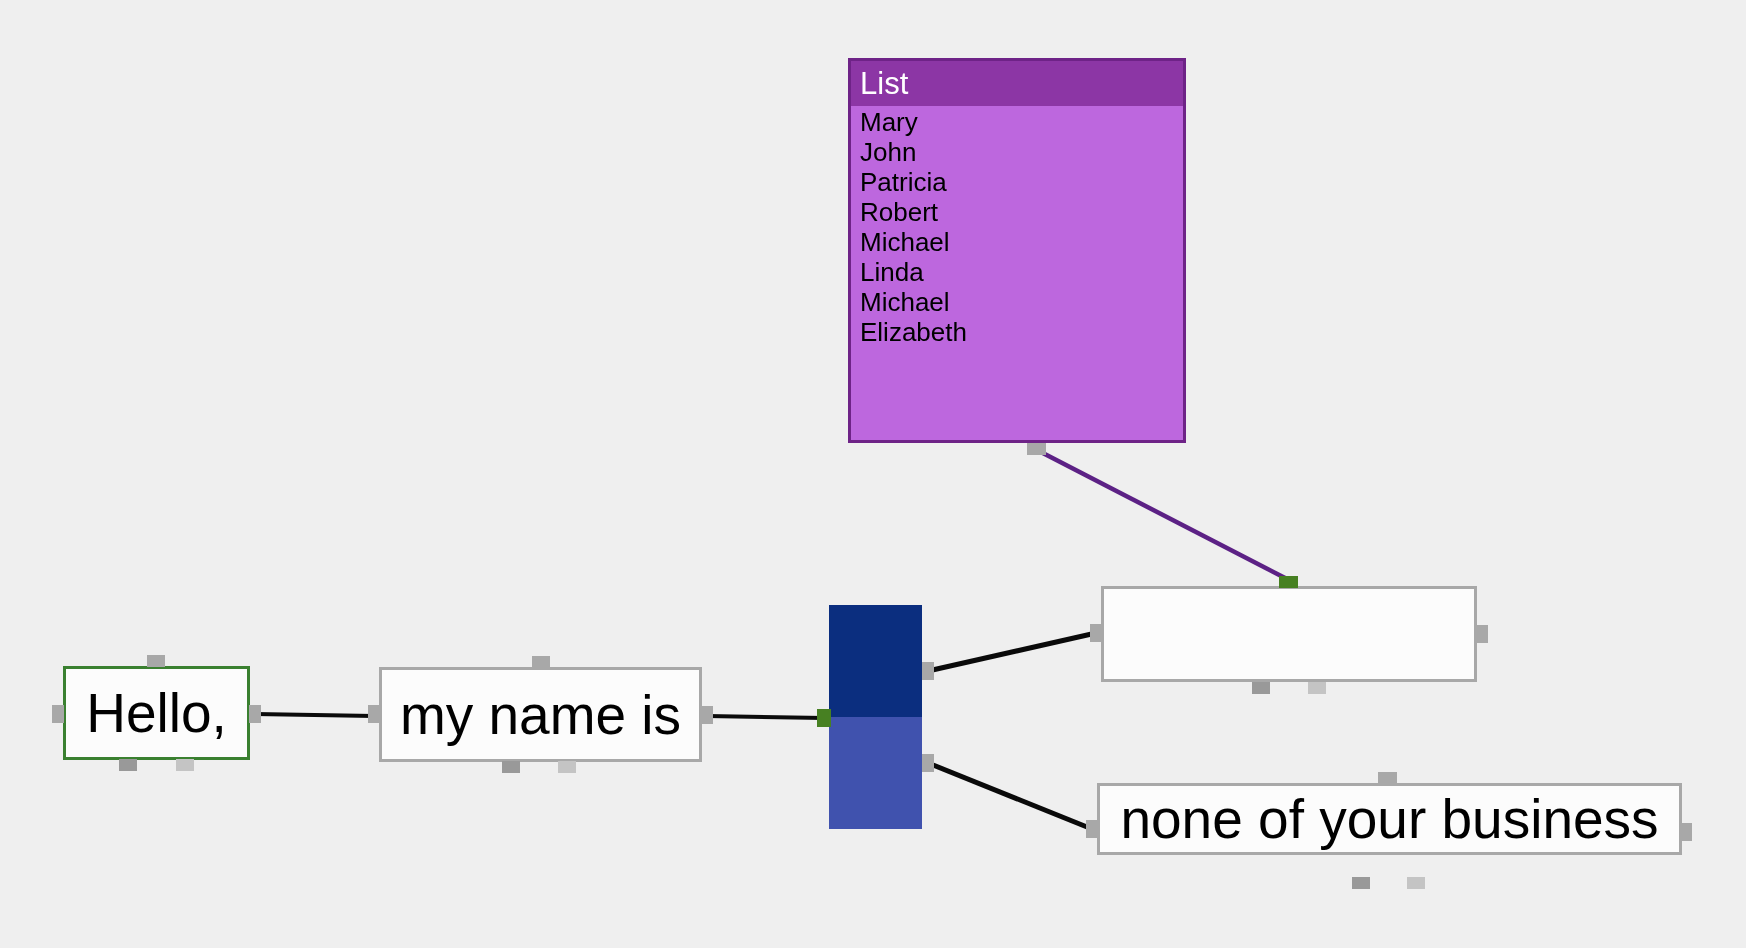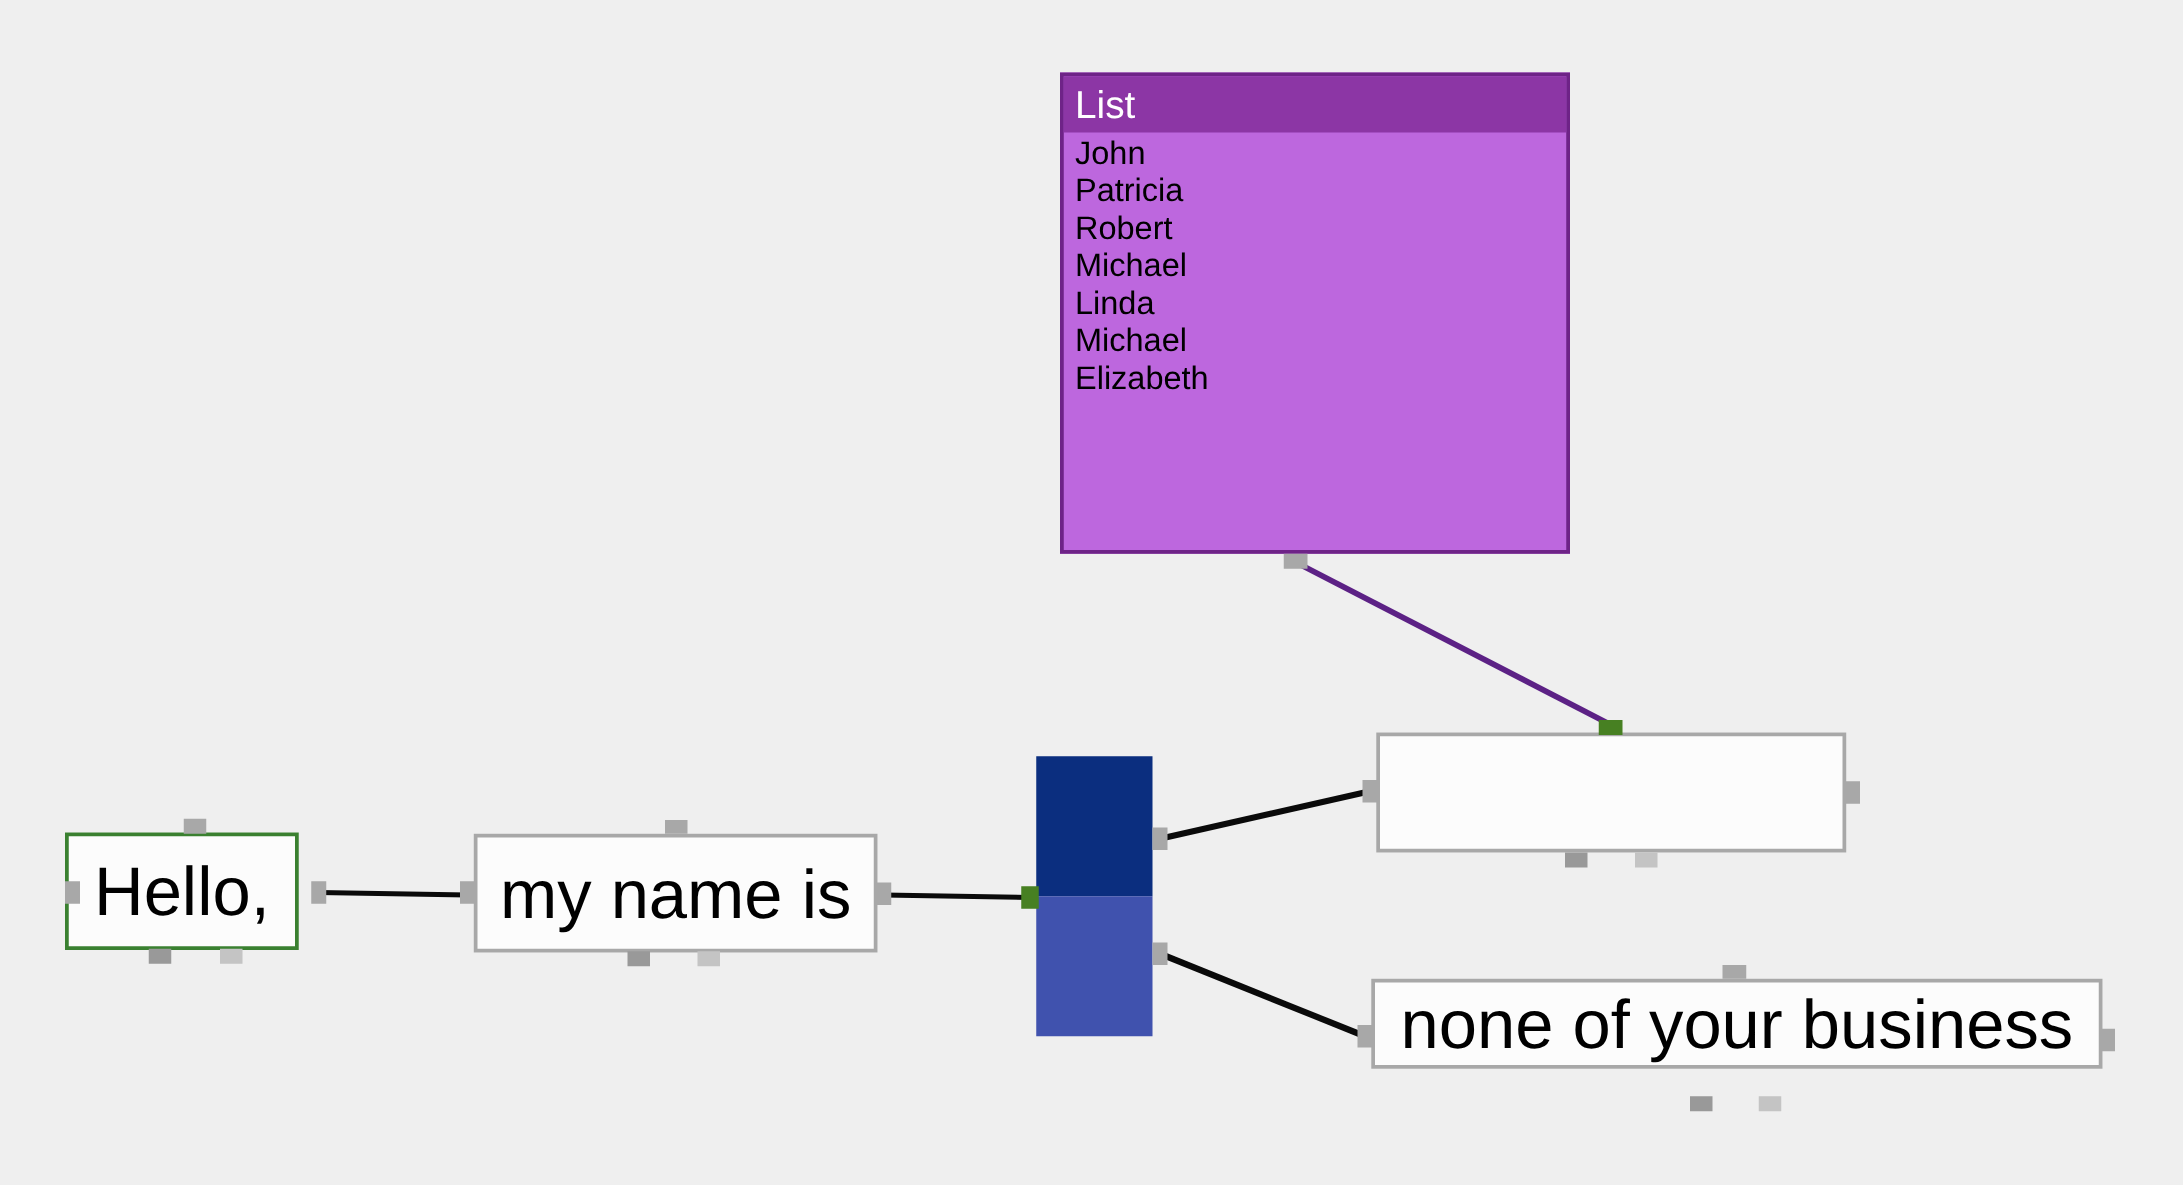--- a/index.html
+++ b/index.html
@@ -15,28 +15,28 @@
 
   .node{
     position:absolute;z-index:2;box-sizing:border-box;
     background:var(--node-bg,#fcfcfc);
     border:3px solid var(--node-border,#a8a8a8);
     display:flex;align-items:center;justify-content:center;
     font-size:55px;color:#000;white-space:nowrap;
   }
   .node.selected{border-color:var(--selected-border,#3a8030);}
 
-  .node-hello{left:52px;top:666px;width:187px;height:94px;}
+  .node-hello{left:63px;top:666px;width:187px;height:94px;}
   .node-myname{left:379px;top:667px;width:323px;height:95px;text-align:right;}
   .node-result{left:1101px;top:586px;width:376px;height:96px;}
   .node-none{left:1097px;top:783px;width:585px;height:72px;}
 
   .list-node{
     position:absolute;z-index:2;box-sizing:border-box;
-    left:848px;top:58px;width:408px;height:385px;
+    left:848px;top:58px;width:338px;height:385px;
     background:var(--list-body-bg,#bd67de);
     border:3px solid var(--list-border,#6e2387);
   }
   .list-header{
     height:45px;background:var(--list-header-bg,#8c36a5);
     color:var(--list-title-color,#fff);
     display:flex;align-items:center;padding-left:9px;
     font-size:31px;
   }
   .list-items{
@@ -64,20 +64,21 @@
     <line class="black" x1="928" y1="671" x2="1096" y2="633" stroke-width="5"></line>
     <line class="black" x1="928" y1="763" x2="1092" y2="829" stroke-width="5"></line>
     <line class="purple" x1="1035" y1="449" x2="1289" y2="580" stroke-width="4.5"></line>
   </svg>
 
   <div class="list-node">
     <div class="list-header">
       <span>List</span>
     </div>
     <div class="list-items">
+        <div>Mary</div>
         <div>John</div>
         <div>Patricia</div>
         <div>Robert</div>
         <div>Michael</div>
         <div>Linda</div>
         <div>Michael</div>
         <div>Elizabeth</div>
       </div>
   </div>
   <div class="port" style="left:1027px;top:443px;width:19px;height:12px;"></div>

